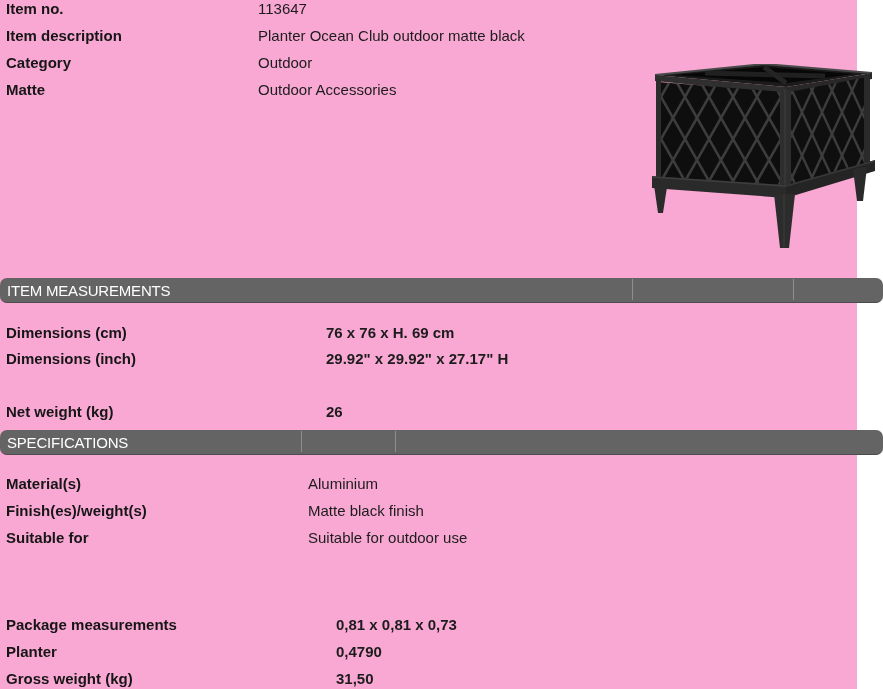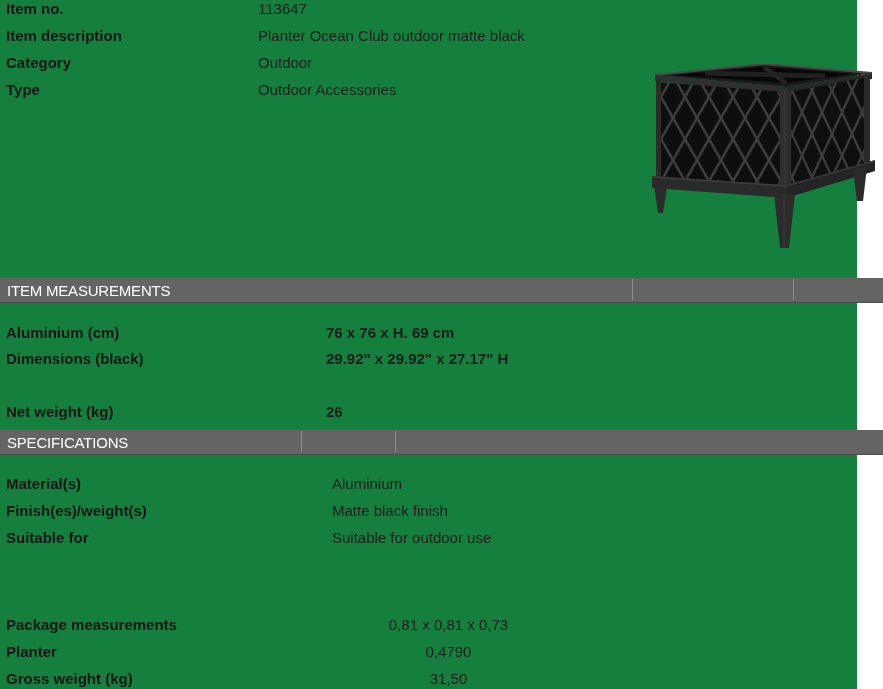--- a/index.html
+++ b/index.html
@@ -1,35 +1,35 @@
 <!DOCTYPE html>
 <html><head>
 <meta charset="utf-8">
 <style>
   * { margin: 0; padding: 0; box-sizing: border-box; }
   html, body { background: #ffffff; }
   body {
     font-family: "Liberation Sans", "DejaVu Sans", sans-serif;
     width: 883px; height: 689px; position: relative; overflow: hidden;
   }
-  .sheet { position: absolute; left: 0; top: 0; width: 857px; height: 689px; background: #15803d; }
+  .sheet { position: absolute; left: 0; top: 0; width: 857px; height: 689px; background: #f9a8d4; }
 
   .row { position: absolute; left: 0; width: 883px; height: 27px; line-height: 27px; font-size: 15px; color: #1c1c1c; }
   .lbl { position: absolute; left: 6px; font-weight: 700; color: #161616; white-space: nowrap; }
   .val { position: absolute; white-space: nowrap; color: #1c1c1c; }
   .val.v-top   { left: 258px; }
   .val.v-meas  { left: 326px; font-weight: bold; }
-  .val.v-spec  { left: 308px; margin-left: 24px; }
-  .val.v-right { left: 312px; width: 273px; text-align: center; }
+  .val.v-spec  { left: 308px; }
+  .val.v-right { left: 336px; width: 273px; text-align: left; font-weight: bold; }
 
   .bar {
     position: absolute; left: 0; width: 883px; height: 25px;
     background: #646464; border-bottom: 1px solid #4c4c4c;
     color: #ffffff; font-size: 15px; line-height: 25px;
-    letter-spacing: -0.2px; white-space: nowrap;
+    letter-spacing: -0.2px; white-space: nowrap; border-radius: 7px;
   }
   .bar .bar-label { position: absolute; left: 7px; top: 0; }
   .sep { position: absolute; top: 1px; bottom: 2px; width: 1px; background: #8f8f8f; }
 
   .planter { position: absolute; left: 650px; top: 64px; width: 228px; height: 188px; }
 </style>
 </head>
 <body>
 
 <div class="sheet">
@@ -40,21 +40,21 @@
   </div>
   <div class="row" style="top:22px">
     <span class="lbl">Item description</span>
     <span class="val v-top">Planter Ocean Club outdoor matte black</span>
   </div>
   <div class="row" style="top:49px">
     <span class="lbl">Category</span>
     <span class="val v-top">Outdoor</span>
   </div>
   <div class="row" style="top:76px">
-    <span class="lbl">Type</span>
+    <span class="lbl">Matte</span>
     <span class="val v-top">Outdoor Accessories</span>
   </div>
 
   <svg class="planter" viewBox="0 0 228 188" aria-hidden="true">
     <defs>
       <clipPath id="faceL">
           <polygon points="8,18 133,28 133,123 8,116"></polygon>
         </clipPath>
       <clipPath id="faceR">
           <polygon points="139,28 218,13 218,99 139,123"></polygon>
@@ -125,25 +125,25 @@
     <polygon points="203,105 217,103 213,137 207,137" fill="#2a2a2a"></polygon>
   </svg>
 
   <div class="bar" style="top:278px">
     <span class="bar-label">ITEM MEASUREMENTS</span>
     <i class="sep" style="left:632px"></i>
     <i class="sep" style="left:793px"></i>
   </div>
 
   <div class="row" style="top:320px;line-height:26px">
-    <span class="lbl">Aluminium (cm)</span>
+    <span class="lbl">Dimensions (cm)</span>
     <span class="val v-meas">76 x 76 x H. 69 cm</span>
   </div>
   <div class="row" style="top:346px;line-height:26px">
-    <span class="lbl">Dimensions (black)</span>
+    <span class="lbl">Dimensions (inch)</span>
     <span class="val v-meas">29.92" x 29.92" x 27.17" H</span>
   </div>
   <div class="row" style="top:399px;line-height:26px">
     <span class="lbl">Net weight (kg)</span>
     <span class="val v-meas">26</span>
   </div>
 
   <div class="bar" style="top:430px">
     <span class="bar-label">SPECIFICATIONS</span>
     <i class="sep" style="left:301px"></i>

